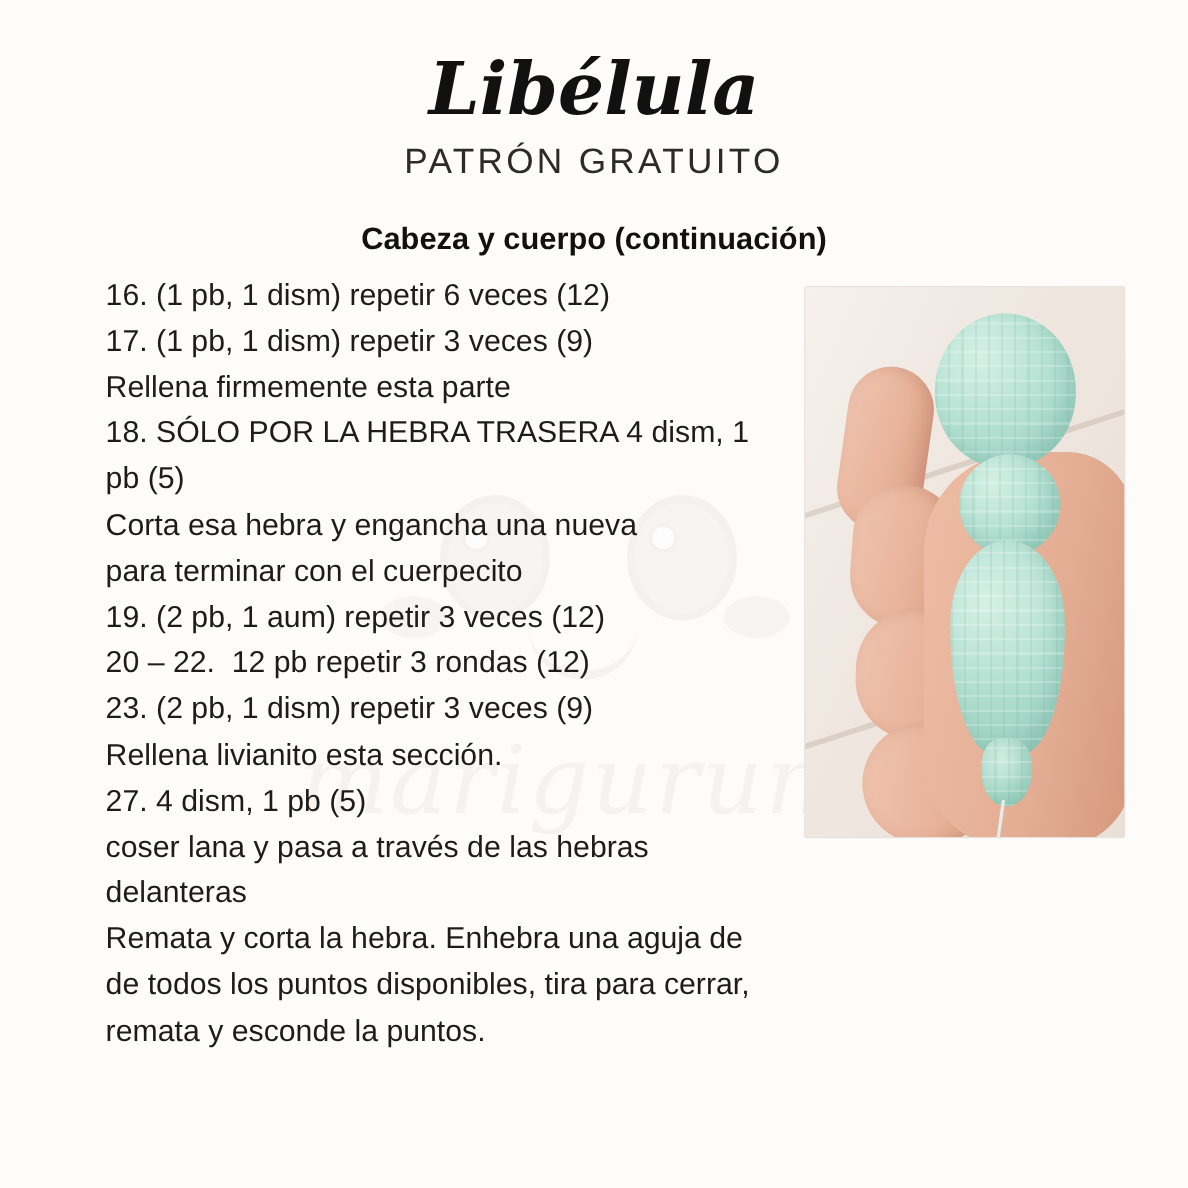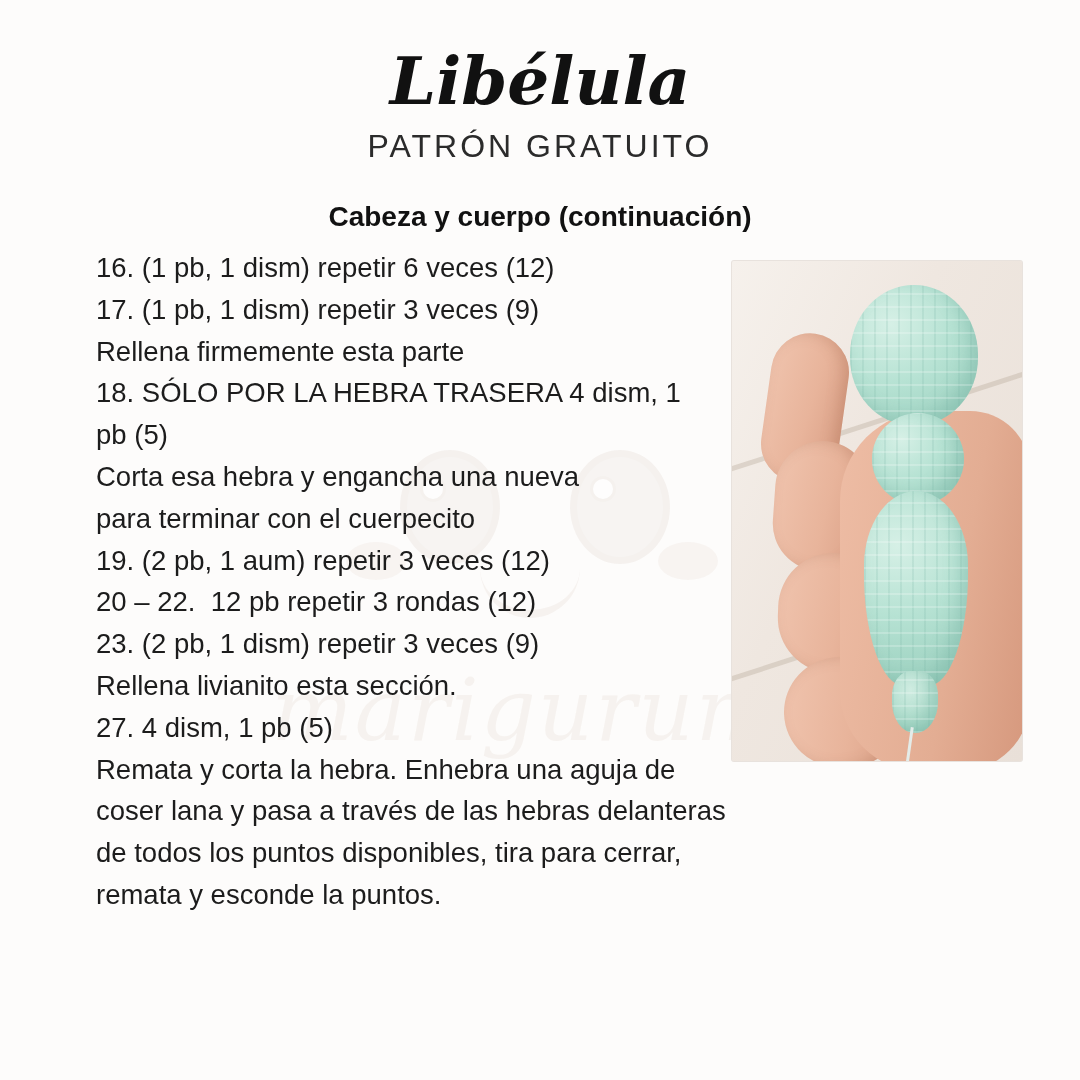--- a/index.html
+++ b/index.html
@@ -316,22 +316,22 @@
       <p>17. (1 pb, 1 dism) repetir 3 veces (9)</p>
       <p>Rellena firmemente esta parte</p>
       <p>18. SÓLO POR LA HEBRA TRASERA 4 dism, 1 pb (5)</p>
       <p>Corta esa hebra y engancha una nueva</p>
       <p>para terminar con el cuerpecito</p>
       <p>19. (2 pb, 1 aum) repetir 3 veces (12)</p>
       <p>20 – 22.  12 pb repetir 3 rondas (12)</p>
       <p>23. (2 pb, 1 dism) repetir 3 veces (9)</p>
       <p>Rellena livianito esta sección.</p>
       <p>27. 4 dism, 1 pb (5)</p>
+      <p>coser lana y pasa a través de las hebras delanteras</p>
       <p>Remata y corta la hebra. Enhebra una aguja de</p>
-      <p>coser lana y pasa a través de las hebras delanteras</p>
       <p>de todos los puntos disponibles, tira para cerrar,</p>
       <p>remata y esconde la puntos.</p>
     </div>
 
   </div>
 
 
 </div>
 
 </body></html>

